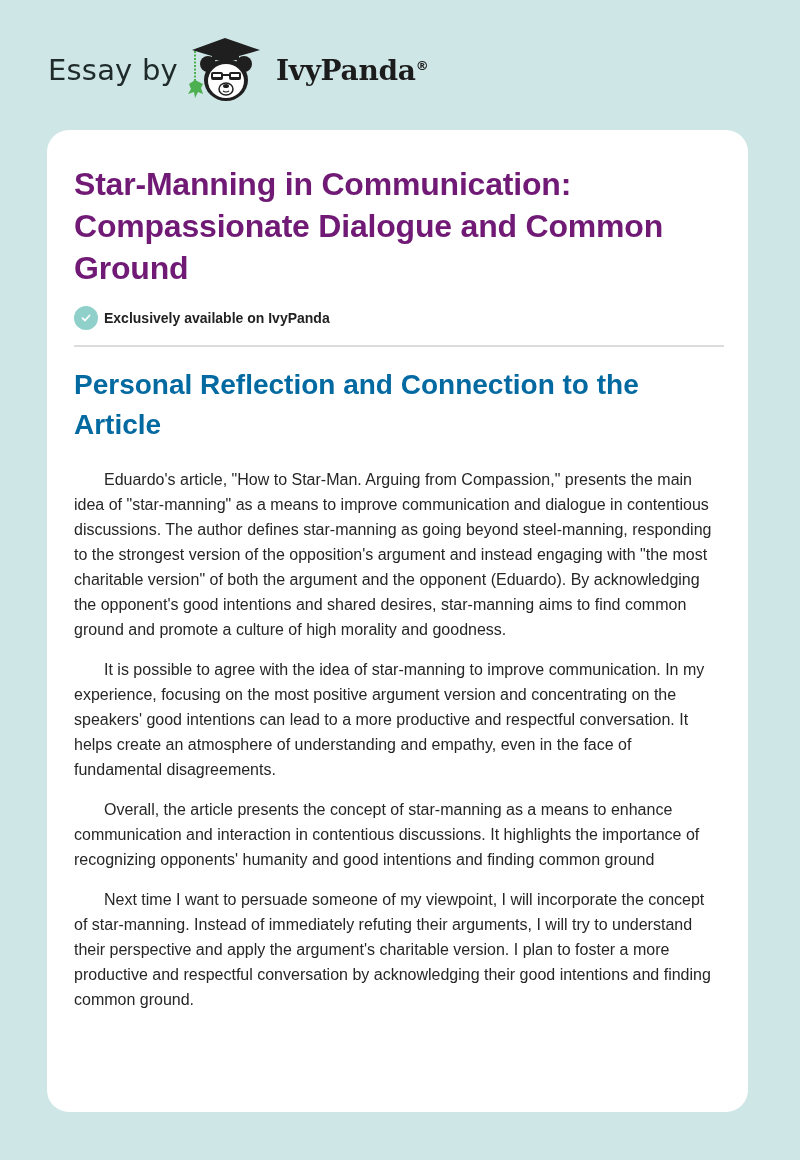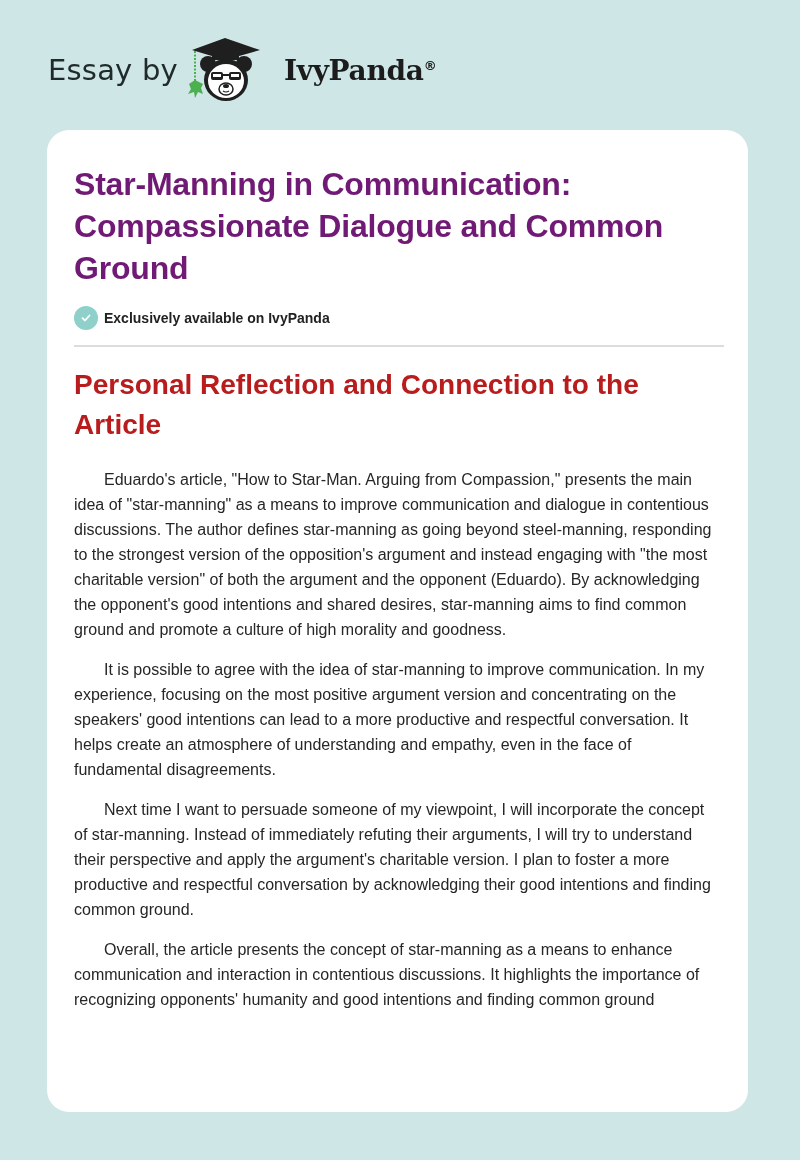--- a/index.html
+++ b/index.html
@@ -2,34 +2,34 @@
 <html><head>
 <meta charset="utf-8">
 <style>
   * { box-sizing: border-box; margin: 0; padding: 0; }
   html, body { width: 800px; height: 1160px; background: #cfe6e6; overflow: hidden; }
   body { font-family: "Liberation Sans", sans-serif; color: #222; position: relative; }
 
   .brand { position: absolute; left: 48px; top: 34px; height: 72px; display: flex; align-items: center; }
   .brand-prefix { font-family: "DejaVu Sans", sans-serif; font-size: 29px; color: #1f2a2a; letter-spacing: 0.2px; margin-right: 4px; }
   .brand-logo { width: 86px; height: 72px; display: inline-block; }
-  .brand-name { font-family: "DejaVu Serif", serif; font-weight: bold; font-size: 28px; color: #1c1c1c; margin-left: 16px; letter-spacing: -0.3px; }
+  .brand-name { font-family: "DejaVu Serif", serif; font-weight: bold; font-size: 28px; color: #1c1c1c; margin-left: 8px; letter-spacing: -0.3px; }
   .brand-reg { font-family: "DejaVu Sans", sans-serif; font-size: 13px; vertical-align: super; font-weight: bold; }
 
   .card { position: absolute; left: 47px; top: 130px; width: 701px; height: 982px; background: #fff; border-radius: 22px; overflow: hidden; }
 
   .essay-title { position: absolute; left: 27px; top: 33px; width: 650px; font-size: 32px; font-weight: bold; line-height: 42px; color: #701a75; letter-spacing: -0.2px; }
 
   .exclusive { position: absolute; left: 27px; top: 176px; display: flex; align-items: center; }
   .check-badge { width: 24px; height: 24px; border-radius: 50%; background: #8fd0ca; display: flex; align-items: center; justify-content: center; margin-right: 6px; }
   .exclusive-text { font-size: 14px; font-weight: bold; color: #222; }
 
   .divider { position: absolute; left: 27px; top: 215px; width: 650px; height: 2px; background: #dcdcdc; }
 
-  .section-heading { position: absolute; left: 27px; top: 235px; width: 650px; font-size: 28px; font-weight: bold; line-height: 40px; color: #b91c1c; }
+  .section-heading { position: absolute; left: 27px; top: 235px; width: 650px; font-size: 28px; font-weight: bold; line-height: 40px; color: #0369a1; }
 
   .body-text { position: absolute; left: 27px; top: 337px; width: 648px; }
   .para { font-size: 16px; line-height: 25px; color: #262626; text-indent: 30px; margin-bottom: 15px; }
 </style>
 </head>
 <body>
 
 <div class="brand">
   <span class="brand-prefix">Essay by</span>
   <span class="brand-logo">
@@ -74,16 +74,16 @@
     <span class="exclusive-text">Exclusively available on IvyPanda</span>
   </div>
 
   <div class="divider"></div>
 
   <h2 class="section-heading">Personal Reflection and Connection to the Article</h2>
 
   <div class="body-text">
     <p class="para">Eduardo's article, "How to Star-Man. Arguing from Compassion," presents the main idea of "star-manning" as a means to improve communication and dialogue in contentious discussions. The author defines star-manning as going beyond steel-manning, responding to the strongest version of the opposition's argument and instead engaging with "the most charitable version" of both the argument and the opponent (Eduardo). By acknowledging the opponent's good intentions and shared desires, star-manning aims to find common ground and promote a culture of high morality and goodness.</p>
     <p class="para">It is possible to agree with the idea of star-manning to improve communication. In my experience, focusing on the most positive argument version and concentrating on the speakers' good intentions can lead to a more productive and respectful conversation. It helps create an atmosphere of understanding and empathy, even in the face of fundamental disagreements.</p>
+    <p class="para">Overall, the article presents the concept of star-manning as a means to enhance communication and interaction in contentious discussions. It highlights the importance of recognizing opponents' humanity and good intentions and finding common ground</p>
     <p class="para">Next time I want to persuade someone of my viewpoint, I will incorporate the concept of star-manning. Instead of immediately refuting their arguments, I will try to understand their perspective and apply the argument's charitable version. I plan to foster a more productive and respectful conversation by acknowledging their good intentions and finding common ground.</p>
-    <p class="para">Overall, the article presents the concept of star-manning as a means to enhance communication and interaction in contentious discussions. It highlights the importance of recognizing opponents' humanity and good intentions and finding common ground</p>
   </div>
 </div>
 
 </body></html>

